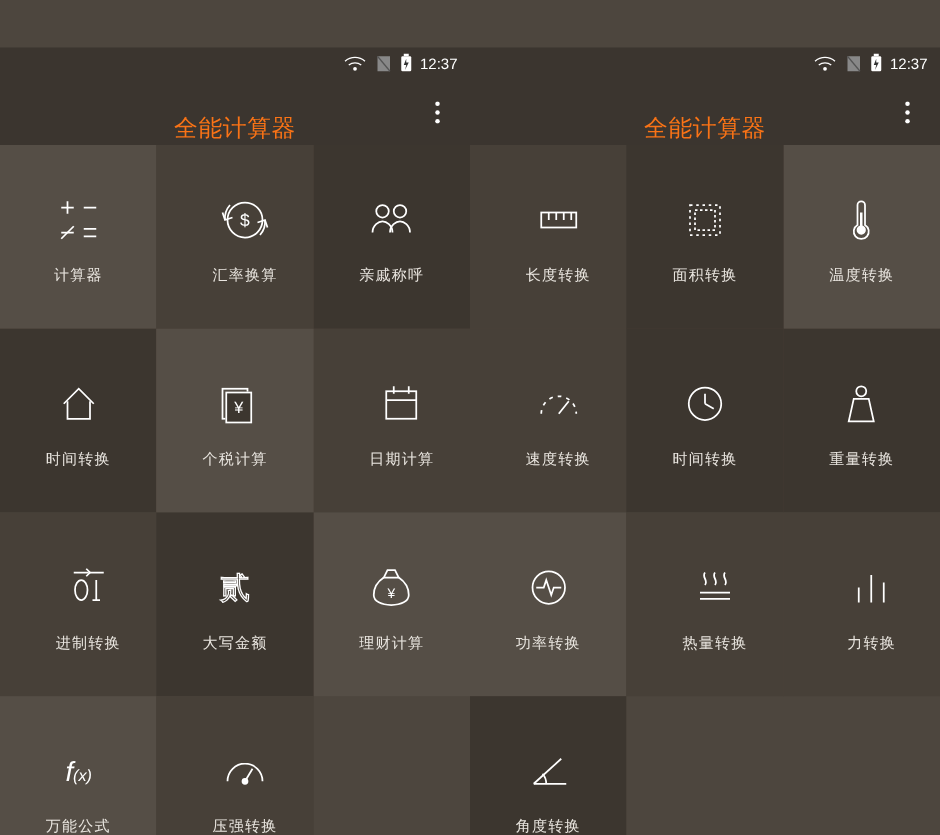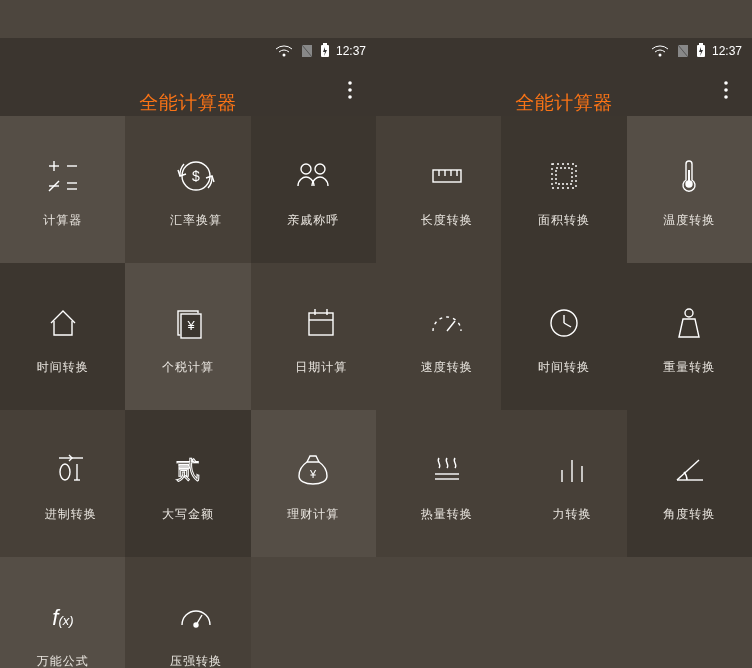--- a/index.html
+++ b/index.html
@@ -393,20 +393,28 @@
        <span class="label">时间转换</span>
      </div>
         <div class="tile shade-c">
        <span class="icon-wrap">
          <svg width="40" height="40" viewBox="0 0 40 40">
               <use href="#ic-weight"></use>
             </svg>
        </span>
        <span class="label">重量转换</span>
      </div>
+        <div class="tile shade-a">
+       <span class="icon-wrap">
+         <svg width="40" height="40" viewBox="0 0 40 40">
+              <use href="#ic-pulse"></use>
+            </svg>
+       </span>
+       <span class="label">功率转换</span>
+     </div>
         <div class="tile shade-b">
        <span class="icon-wrap">
          <svg width="40" height="40" viewBox="0 0 40 40">
               <use href="#ic-heat"></use>
             </svg>
        </span>
        <span class="label">热量转换</span>
      </div>
         <div class="tile shade-b">
        <span class="icon-wrap">

